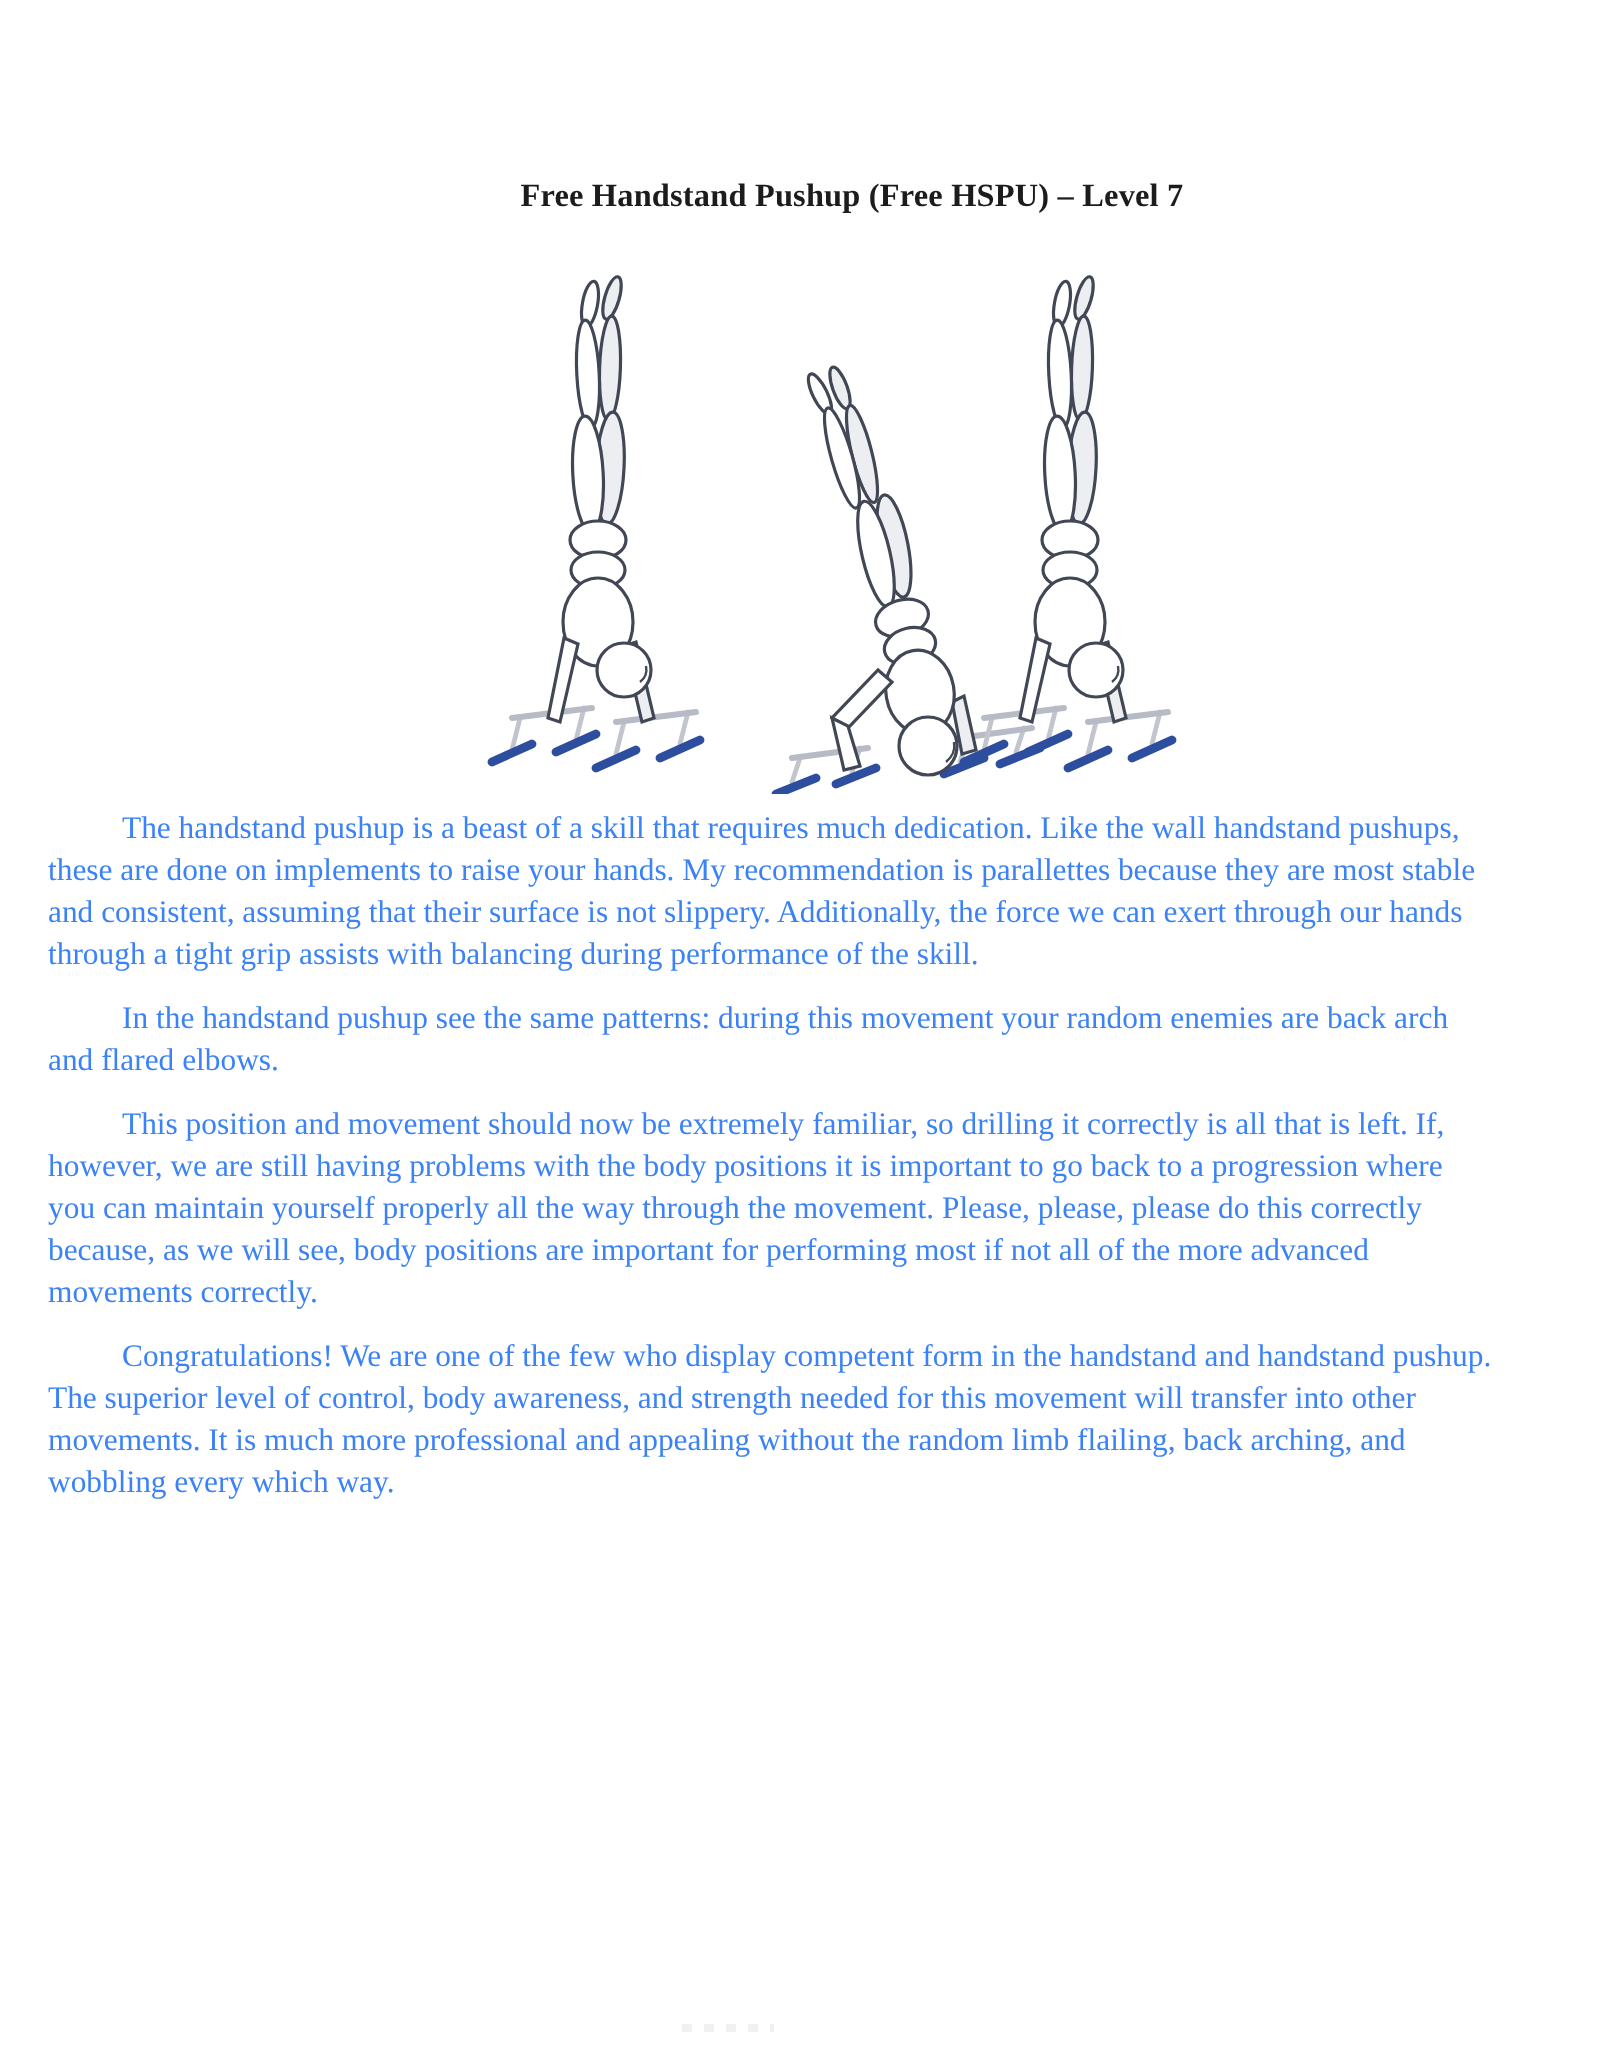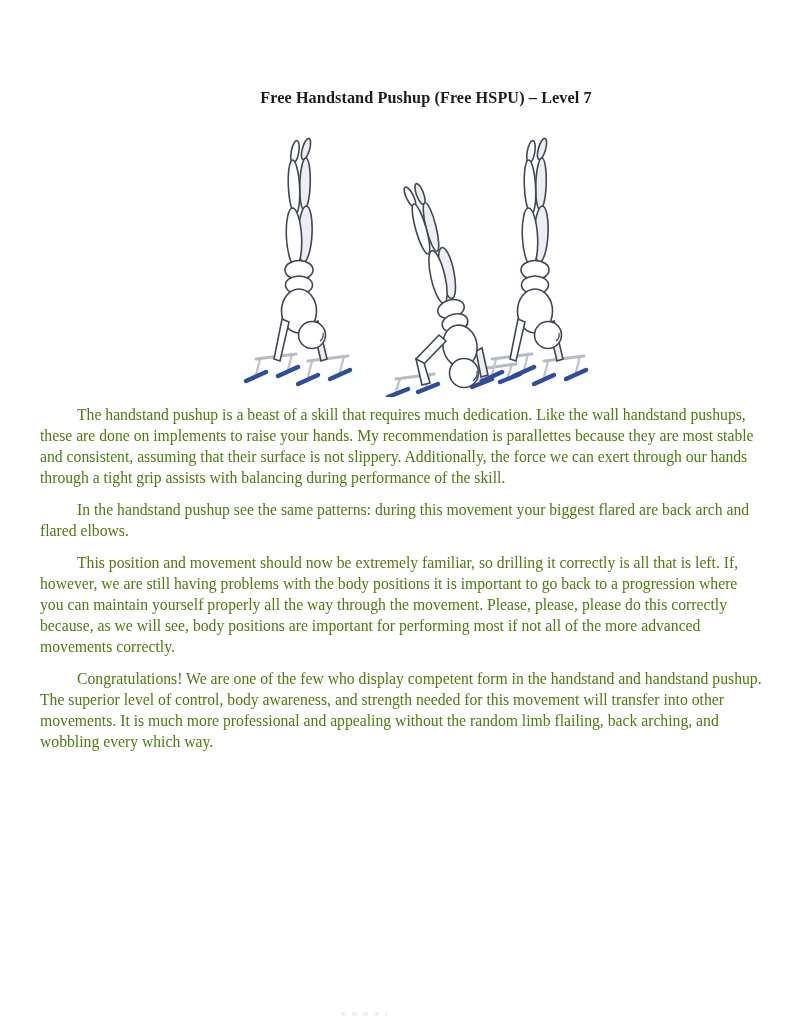--- a/index.html
+++ b/index.html
@@ -20,23 +20,23 @@
     color:#1c1c1c;
     letter-spacing:0.1px;
   }
   .illustration{
     position:absolute;
     left:238px;top:137px;
     width:364px;height:260px;
   }
   .bodytext{
     position:absolute;
-    left:40px;top:404px;
+    left:24px;top:404px;
     width:722px;
-    color:#4d7c0f;
+    color:#3b82f6;
     font-size:15.7px;
     line-height:21px;
     text-align:left;
   }
   .bodytext p{
     margin:0 0 11px 0;
     text-indent:37px;
   }
   .faint-artifact{
     position:absolute;
@@ -130,20 +130,20 @@
 
       <path class="ln" d="M51,146 L58,152 L35,176 L28,170 Z"></path>
       <path class="ln" d="M28,170 L36,174 L42,194 L34,196 Z"></path>
     </g>
 
     <use href="#standfig" x="246" y="2"></use>
   </svg>
 
   <div class="bodytext">
     <p>The handstand pushup is a beast of a skill that requires much dedication. Like the wall handstand pushups, these are done on implements to raise your hands. My recommendation is parallettes because they are most stable and consistent, assuming that their surface is not slippery. Additionally, the force we can exert through our hands through a tight grip assists with balancing during performance of the skill.</p>
-    <p>In the handstand pushup see the same patterns: during this movement your biggest flared are back arch and flared elbows.</p>
+    <p>In the handstand pushup see the same patterns: during this movement your random enemies are back arch and flared elbows.</p>
     <p>This position and movement should now be extremely familiar, so drilling it correctly is all that is left. If, however, we are still having problems with the body positions it is important to go back to a progression where you can maintain yourself properly all the way through the movement. Please, please, please do this correctly because, as we will see, body positions are important for performing most if not all of the more advanced movements correctly.</p>
     <p>Congratulations! We are one of the few who display competent form in the handstand and handstand pushup. The superior level of control, body awareness, and strength needed for this movement will transfer into other movements. It is much more professional and appealing without the random limb flailing, back arching, and wobbling every which way.</p>
   </div>
 
   <div class="faint-artifact"></div>
 
 </div>
 
 </body></html>

